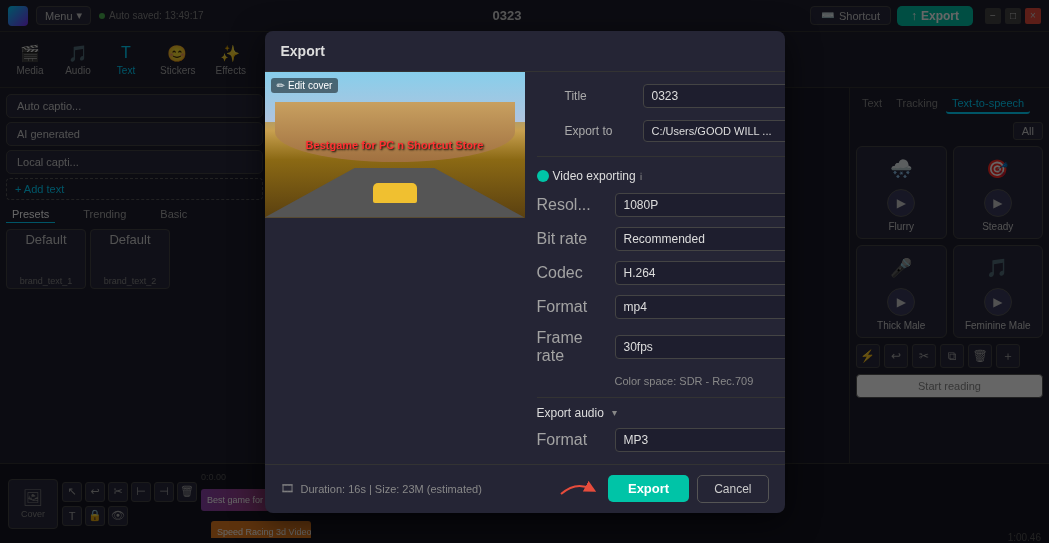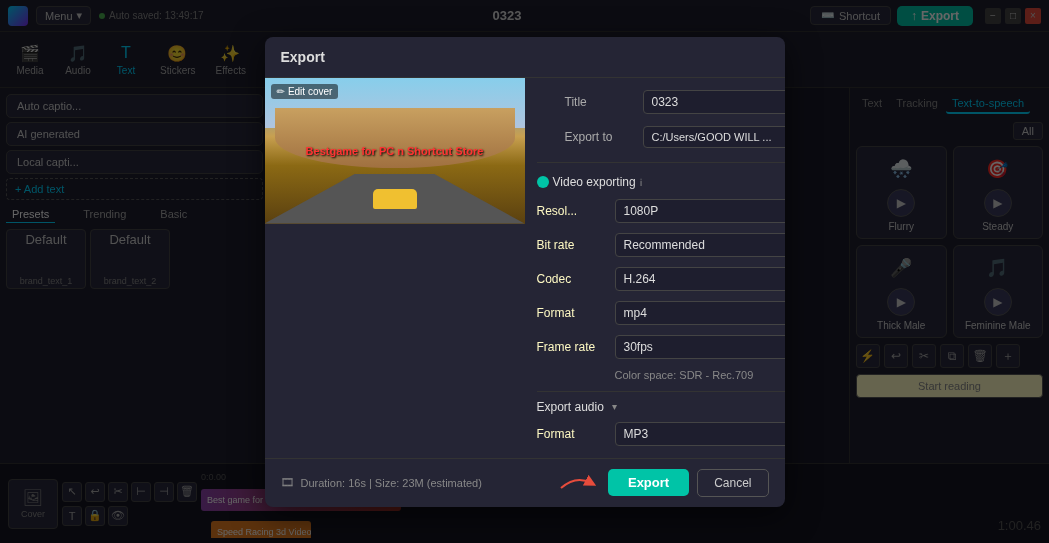--- a/index.html
+++ b/index.html
@@ -290,21 +290,21 @@
       background: #3a3a5e;
       border: 1px solid #555;
       display: flex;
       align-items: center;
       justify-content: center;
       font-size: 12px;
       color: #ccc;
     }
     .start-reading-btn {
       width: 100%;
-      background: #fef9c3;
+      background: #ffffff;
       border: 1px solid #555;
       color: #888;
       padding: 5px;
       border-radius: 4px;
       font-size: 11px;
       text-align: center;
       margin-top: 6px;
       cursor: pointer;
     }
     .right-icon-btn {
@@ -559,22 +559,22 @@
       height: 1px;
       background: #333;
       margin: 2px 0;
     }
     .select-row {
       display: flex;
       align-items: center;
       gap: 8px;
     }
     .select-label {
-      font-size: 12px;
-      color: #fef9c3;
+      font-size: 16px;
+      color: #a3a3a3;
       width: 70px;
       flex-shrink: 0;
     }
     .select-box {
       flex: 1;
       background: #1e1e2e;
       border: 1px solid #444;
       border-radius: 4px;
       color: #ddd;
       padding: 4px 8px;
@@ -794,21 +794,21 @@
   </div>
   <div class="timeline-track-area">
     <span class="track-time">0:0.00</span>
     <div class="track-row" style="margin-top:16px;">
       <div class="track-clip video">Best game for PC n Microso...</div>
     </div>
     <div class="track-row">
       <div class="track-clip text2">Speed Racing 3d Video Gam...</div>
     </div>
   </div>
-  <div style="font-size:13px; color:#555; margin-left:auto; align-self:flex-end; padding-bottom:10px;">1:00.46</div>
+  <div style="font-size:10px; color:#555; margin-left:auto; align-self:flex-end; padding-bottom:0;">1:00.46</div>
 </div>
 
 <div class="modal-overlay">
   <div class="modal">
     <div class="modal-header">Export</div>
     <div class="modal-body">
 
       <div class="modal-preview">
         <div class="preview-img">
 

